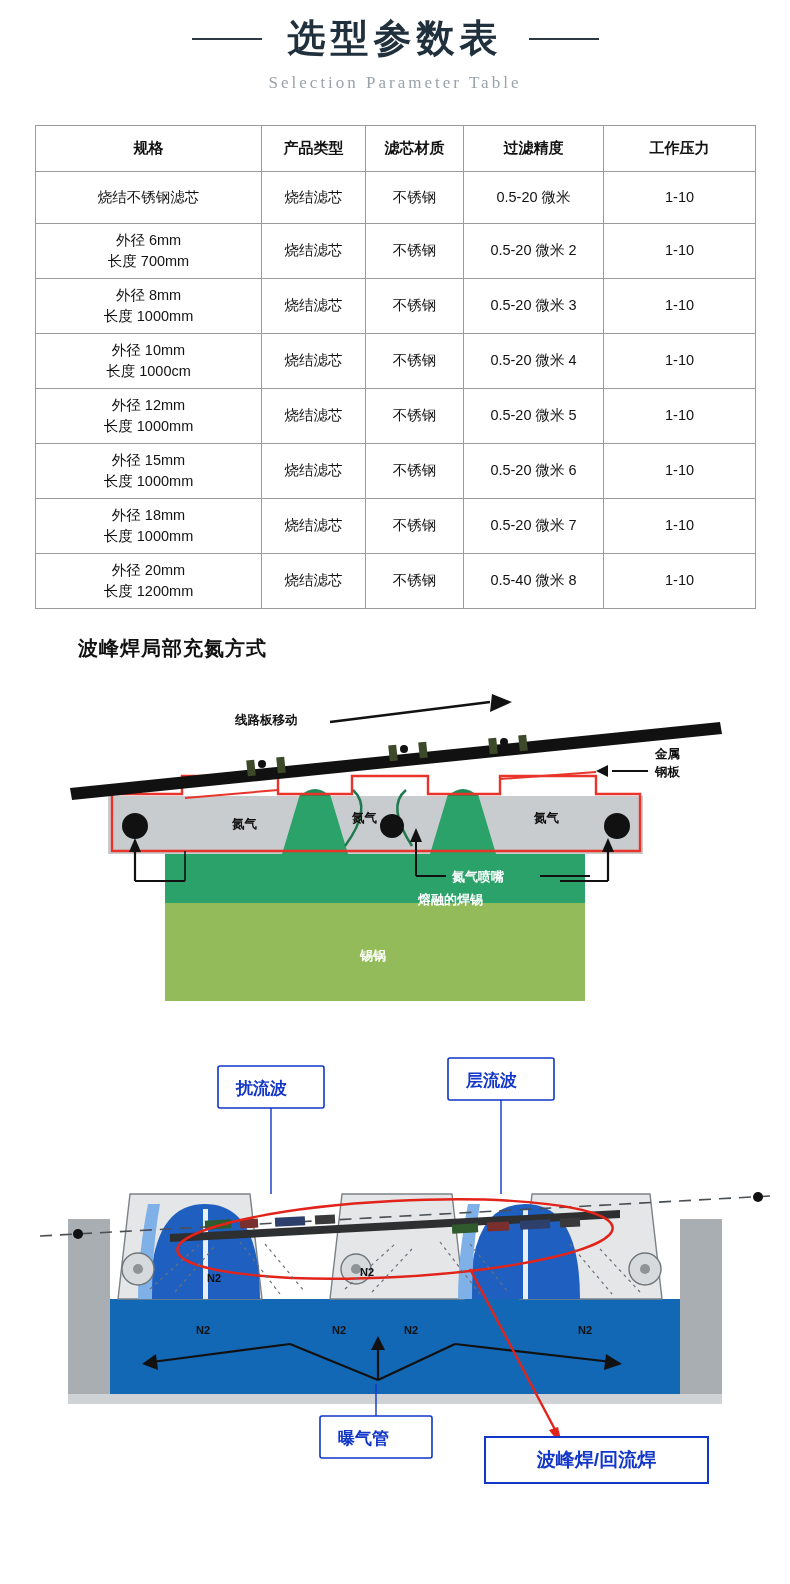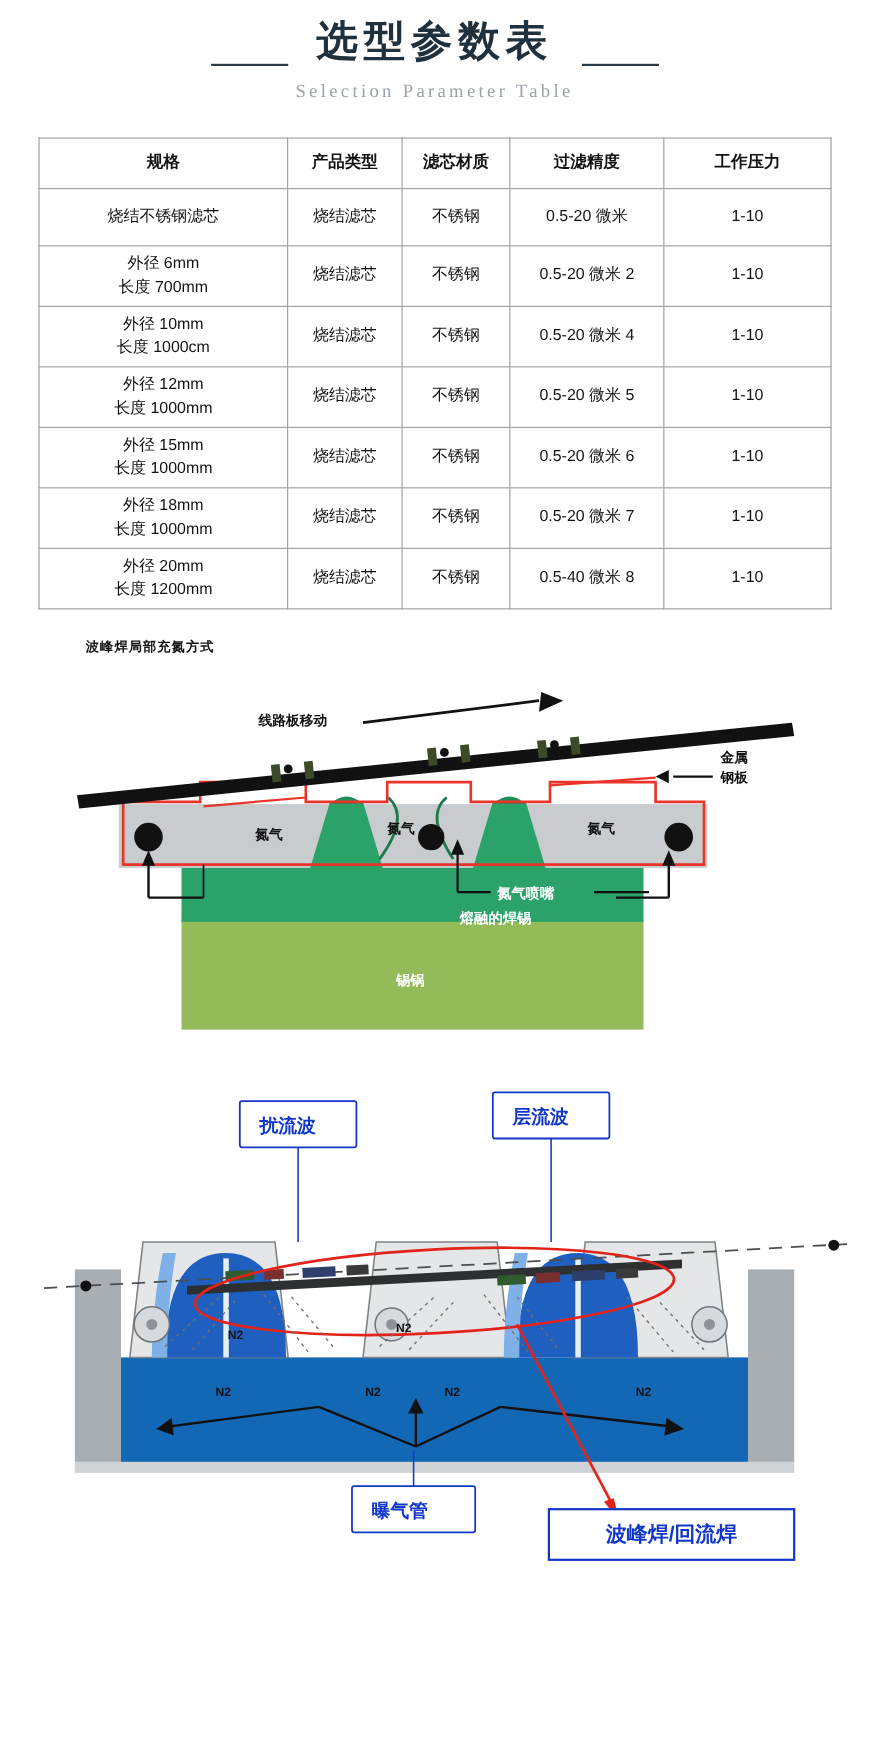--- a/index.html
+++ b/index.html
@@ -14,21 +14,21 @@
     overflow: hidden;
   }
 
   
   .header {
     padding-top: 18px;
     text-align: center;
   }
   .title-row {
     display: flex;
-    align-items: flex-end;
+    align-items: center;
     justify-content: center;
     gap: 26px;
   }
   .title-rule {
     height: 2px;
     width: 70px;
     background: #2b3a45;
   }
   .main-title {
     font-size: 38px;
@@ -78,21 +78,21 @@
   .col-a { width: 226px; }
   .col-b { width: 104px; }
   .col-c { width: 98px; }
   .col-d { width: 140px; }
   .col-e { width: 152px; }
   .cell-two-line span { display: block; }
 
   
   .section-heading {
     margin: 26px 0 0 78px;
-    font-size: 12px;
+    font-size: 20px;
     font-weight: bold;
     color: #111;
     letter-spacing: 1px;
   }
 
   
   .fig1 {
     position: relative;
     margin: 14px 0 0 0;
     width: 676px;
@@ -164,20 +164,30 @@
         <td>1-10</td>
       </tr>
       <tr>
         <td class="cell-two-line">
           <span>外径 6mm</span>
           <span>长度 700mm</span>
         </td>
         <td>烧结滤芯</td>
         <td>不锈钢</td>
         <td>0.5-20 微米 2</td>
+        <td>1-10</td>
+      </tr>
+      <tr>
+        <td class="cell-two-line">
+          <span>外径 8mm</span>
+          <span>长度 1000mm</span>
+        </td>
+        <td>烧结滤芯</td>
+        <td>不锈钢</td>
+        <td>0.5-20 微米 3</td>
         <td>1-10</td>
       </tr>
       <tr>
         <td class="cell-two-line">
           <span>外径 10mm</span>
           <span>长度 1000cm</span>
         </td>
         <td>烧结滤芯</td>
         <td>不锈钢</td>
         <td>0.5-20 微米 4</td>
@@ -411,16 +421,16 @@
       <line x1="501" y1="56" x2="501" y2="150"></line>
       <line x1="376" y1="372" x2="376" y2="340"></line>
     </g>
 
     <g>
       <line x1="470" y1="225" x2="560" y2="395" stroke="#e2231a" stroke-width="2.4"></line>
       <polygon points="549,386 563,404 558,383" fill="#e2231a"></polygon>
     </g>
   </svg>
 
-  <div style="position:absolute; left:498px; top:392px; width:225px; height:48px; background:#ffffff; border:2px solid #1136c8; display:flex; align-items:center; justify-content:center;">
+  <div style="position:absolute; left:484px; top:392px; width:225px; height:48px; background:#ffffff; border:2px solid #1136c8; display:flex; align-items:center; justify-content:center;">
     <span style="color:#1136c8; font-weight:bold; font-size:19px;">波峰焊/回流焊</span>
   </div>
 </div>
 
 </body></html>

